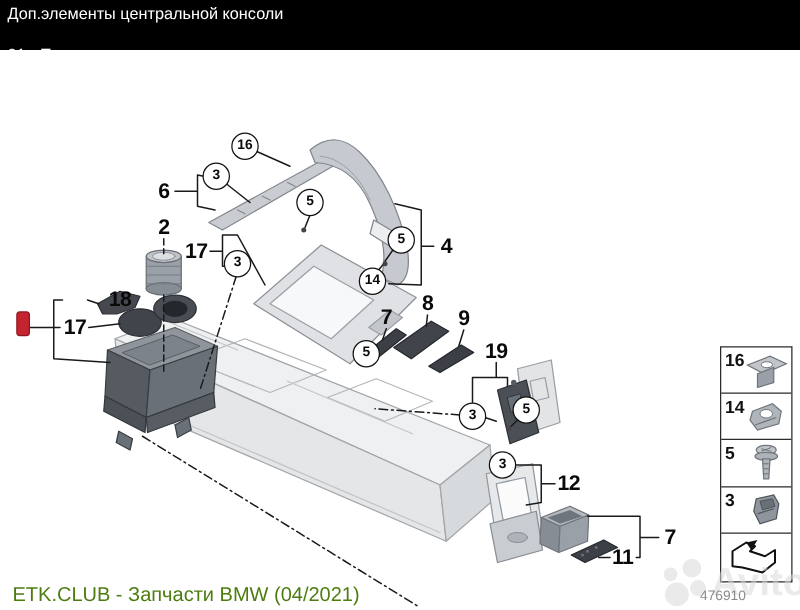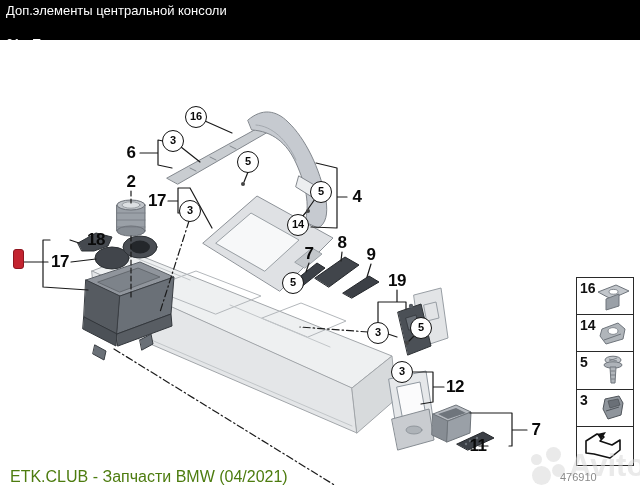--- a/index.html
+++ b/index.html
@@ -180,21 +180,21 @@
       <div class="co bold" style="left: 157px; top: 201px;">17</div>
       <div class="co bold" style="left: 357px; top: 197px;">4</div>
       <div class="co bold" style="left: 60px; top: 240px; margin-left: 36px;">18</div>
       <div class="co bold" style="left: 60px; top: 262px; text-align: right;">17</div>
       <div class="co bold" style="left: 309px; top: 254px;">7</div>
       <div class="co bold" style="left: 342px; top: 243px;">8</div>
       <div class="co bold" style="left: 371px; top: 255px;">9</div>
       <div class="co bold" style="left: 397px; top: 281px;">19</div>
       <div class="co bold" style="left: 455px; top: 387px; text-align: center;">12</div>
       <div class="co bold" style="left: 536px; top: 430px;">7</div>
-      <div class="co bold" style="left: 478px; top: 446px;">11</div>
+      <div class="co bold" style="left: 498px; top: 446px;">11</div>
     </div>
 
   <div class="marker"></div>
 
   <div class="legend">
     <div class="row">
       <span class="num">16</span>
       <svg width="40" height="34" viewBox="0 0 40 34">
         <polygon points="6,13 24,6 37,12 19,20" fill="#c2c6cb" stroke="#6f757c" stroke-width="1"></polygon>
         <ellipse cx="21.5" cy="12.8" rx="4.5" ry="2.4" fill="#fff" stroke="#6f757c" stroke-width="0.8"></ellipse>

